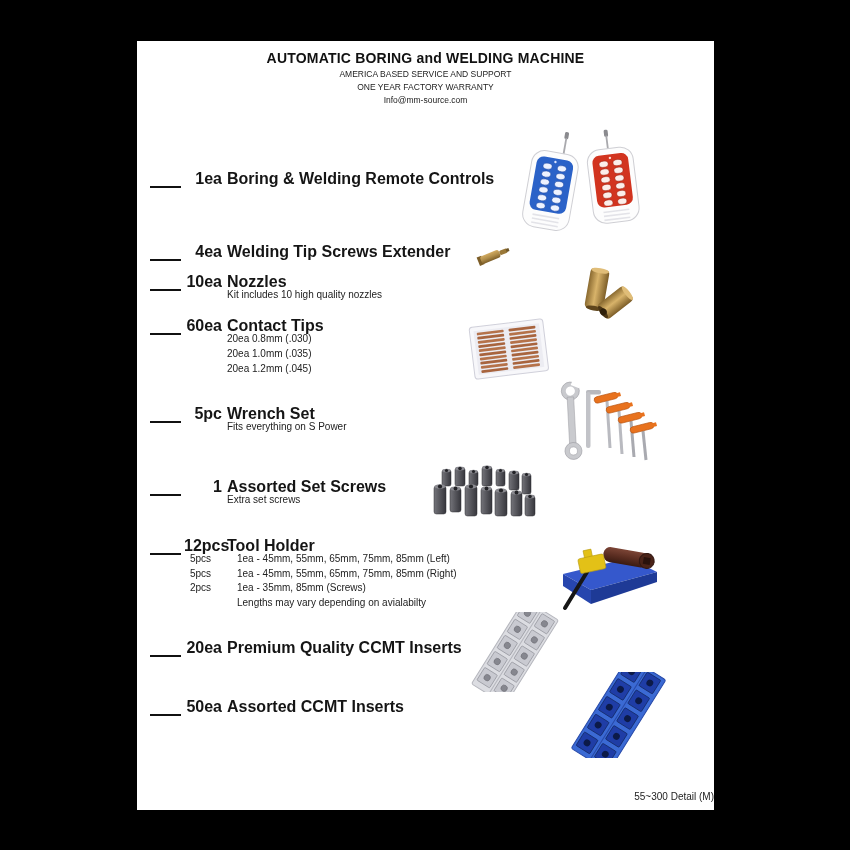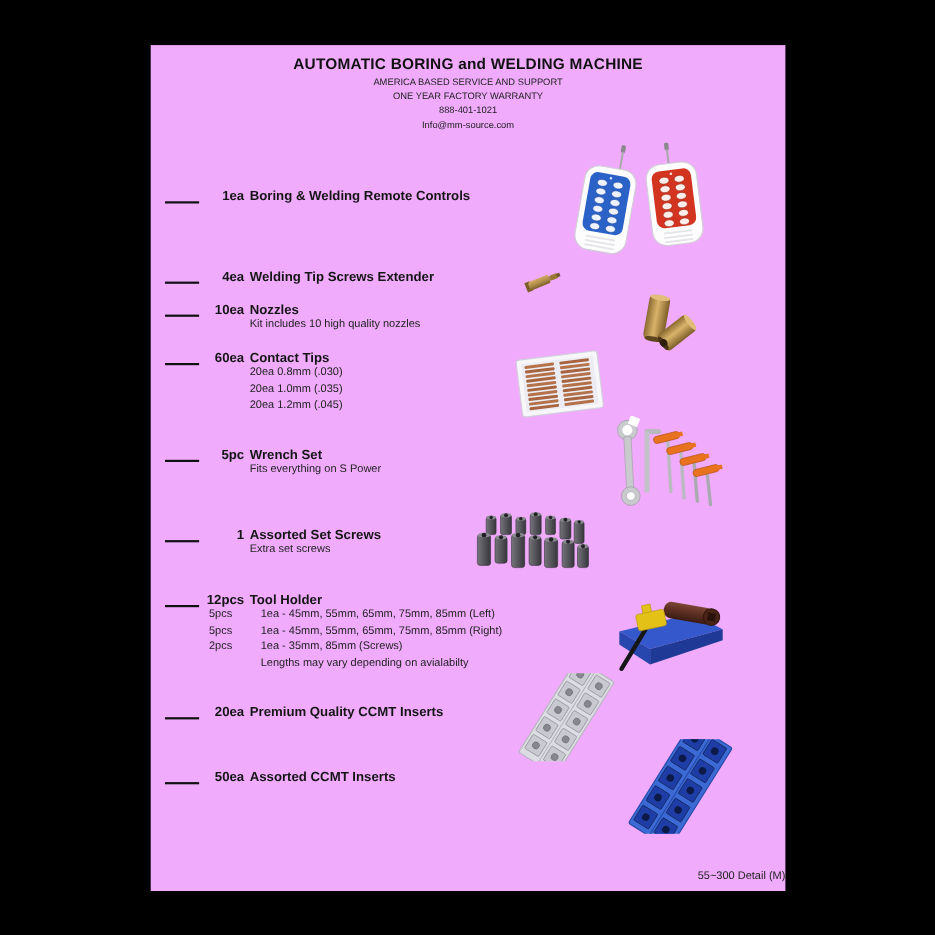--- a/index.html
+++ b/index.html
@@ -1,27 +1,27 @@
 <!DOCTYPE html>
 <html><head>
 <meta charset="utf-8">
 <style>
   html,body{margin:0;padding:0;background:#000;}
   body{width:850px;height:850px;position:relative;overflow:hidden;
        font-family:"Liberation Sans",sans-serif;color:#1a1a1a;}
-  .page{position:absolute;left:137px;top:41px;width:577px;height:769px;background:#f0abfc;}
+  .page{position:absolute;left:137px;top:41px;width:577px;height:769px;background:#ffffff;}
 
   
   .hdr{position:absolute;top:9px;left:0;width:100%;text-align:center;}
   .hdr .t{font-size:14px;font-weight:700;letter-spacing:.2px;color:#111;}
   .hdr .s{font-size:8.5px;line-height:13px;color:#222;margin-top:2px;}
   .hdr .s div{height:13px;}
 
   
-  .row{position:absolute;left:0;display:flex;align-items:flex-end;font-size:12px;font-weight:700;color:#151515;white-space:nowrap;}
+  .row{position:absolute;left:0;display:flex;align-items:flex-end;font-size:16px;font-weight:700;color:#151515;white-space:nowrap;}
   .blank{width:31px;margin-left:13px;height:13px;border-bottom:2px solid #111;}
   .qty{width:38px;text-align:right;margin-left:3px;}
   .ttl{margin-left:5px;}
   .sub{position:absolute;left:90px;font-size:10px;color:#222;white-space:nowrap;}
   .subrow{position:absolute;left:46px;font-size:10px;color:#222;display:flex;white-space:nowrap;}
   .subqty{width:35px;text-align:center;}
   .subtxt{margin-left:19px;}
 
   .photo{position:absolute;}
   .ftr{position:absolute;top:750px;left:0;width:100%;text-align:right;font-size:10px;color:#222;}
@@ -29,21 +29,20 @@
 </head>
 <body>
 
 <div class="page">
 
   <div class="hdr">
     <div class="t">AUTOMATIC BORING and WELDING MACHINE</div>
     <div class="s">
       <div>AMERICA BASED SERVICE AND SUPPORT</div>
       <div>ONE YEAR FACTORY WARRANTY</div>
-      <div>888-401-1021</div>
       <div>Info@mm-source.com</div>
     </div>
   </div>
 
   <div class="row" style="top:129px">
     <span class="blank"></span>
     <span class="qty">1ea</span>
     <span class="ttl">Boring &amp; Welding Remote Controls</span>
   </div>
 

